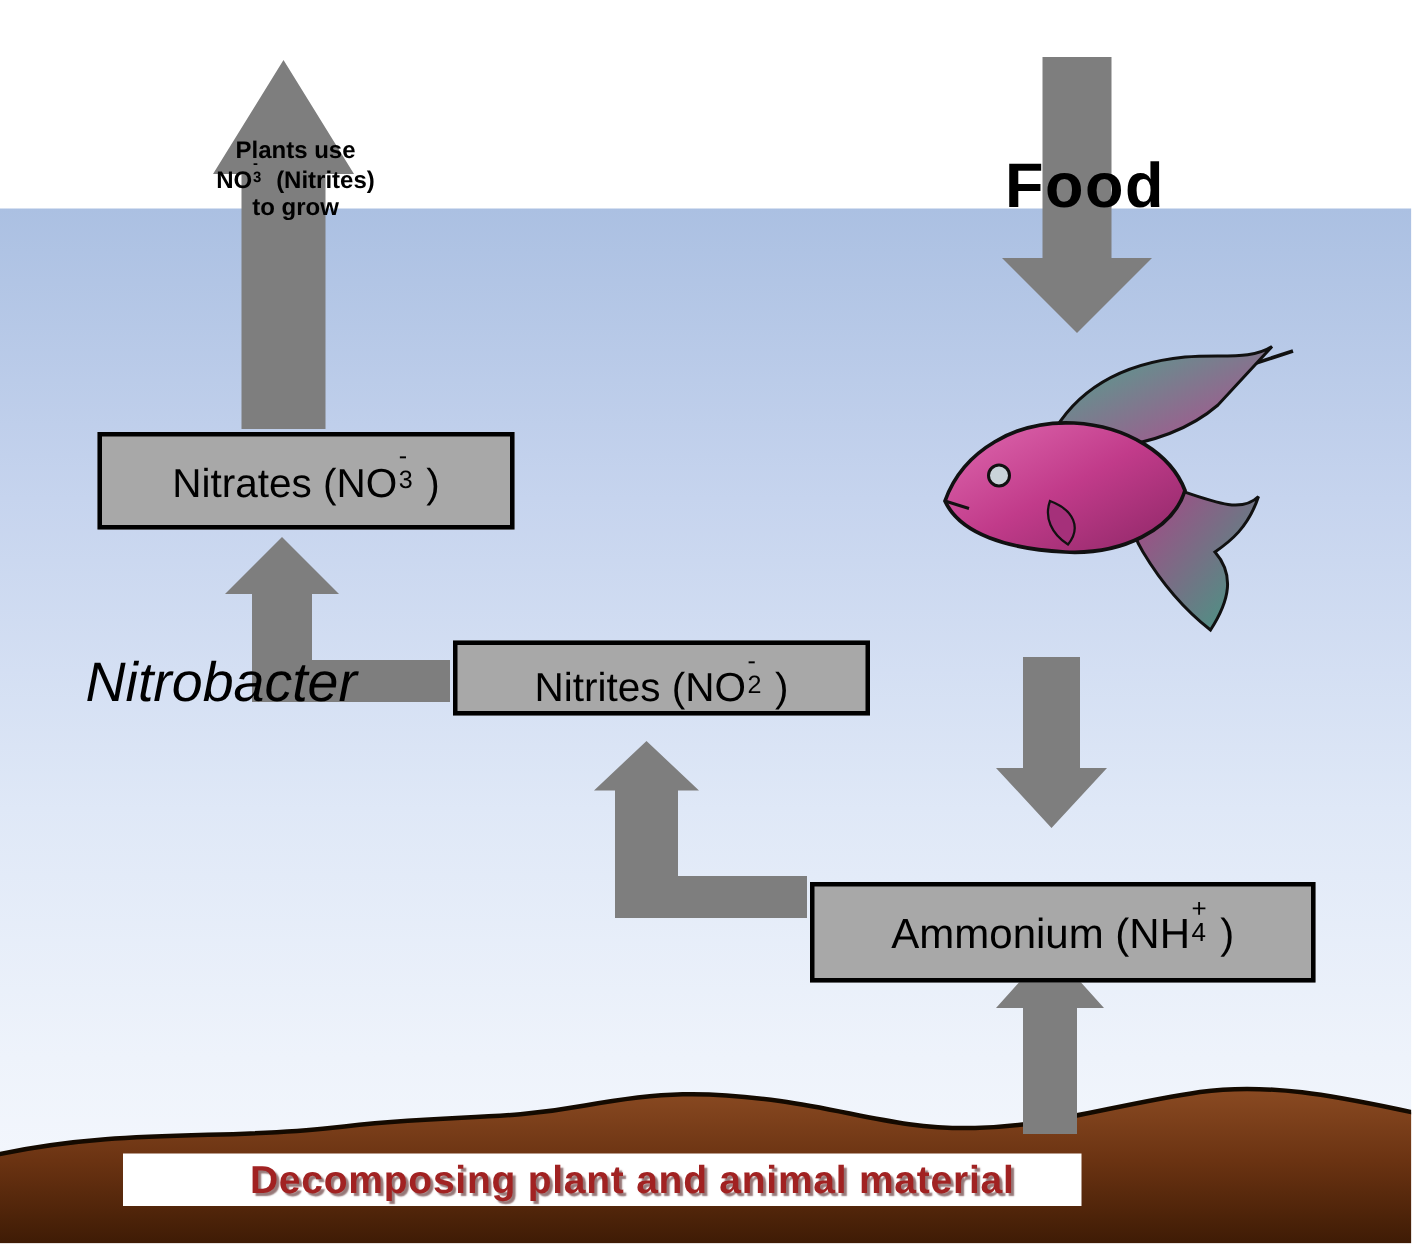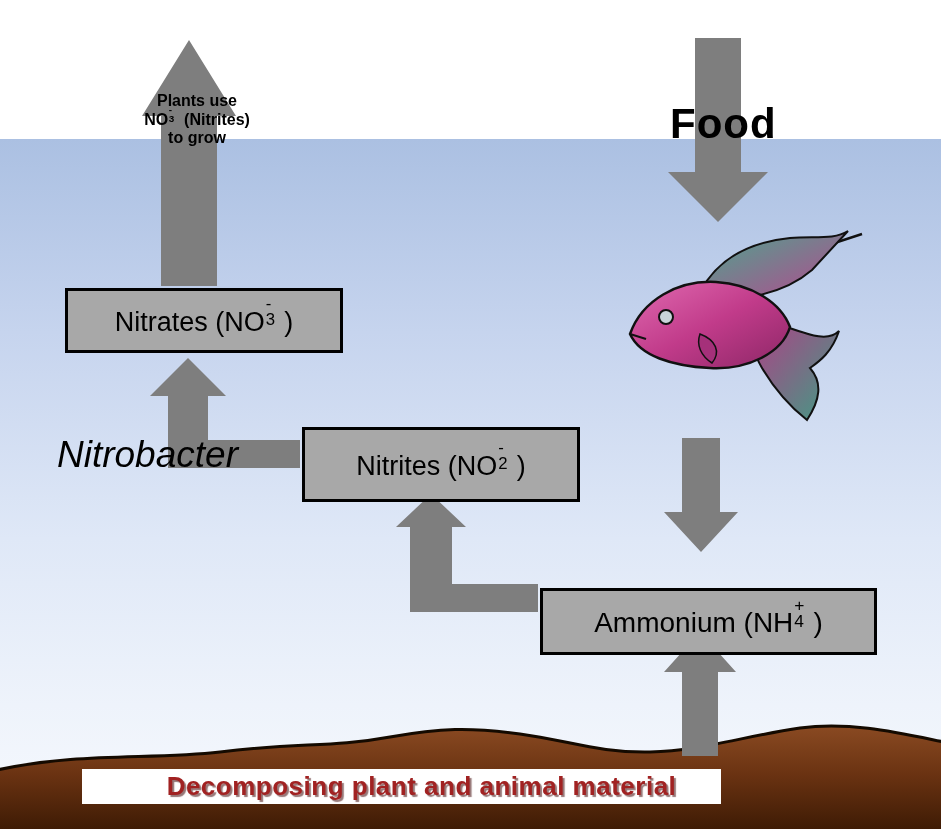--- a/index.html
+++ b/index.html
@@ -14,21 +14,21 @@
   }
   svg.overlay{position:absolute;left:0;top:0;z-index:1;}
   .abs{position:absolute;z-index:2;}
   .nbox{
     position:absolute;z-index:2;box-sizing:border-box;
     background:var(--box-fill);border:3px solid var(--box-border);
     display:flex;align-items:center;justify-content:center;
     font-weight:normal;font-size:27px;white-space:nowrap;
   }
   .box-nitrates{left:65px;top:288px;width:278px;height:65px;}
-  .box-nitrites{left:302px;top:427px;width:278px;height:75px;}
+  .box-nitrites{left:302px;top:427px;width:278px;height:50px;align-items:flex-end;}
   .box-ammonium{left:540px;top:560px;width:337px;height:67px;font-size:28px;margin-top:28px;}
   .chem-stack{display:inline-block;position:relative;width:0.72em;height:1em;vertical-align:baseline;}
   .csup{position:absolute;left:0.06em;top:-0.42em;font-size:0.62em;line-height:1;}
   .csub{position:absolute;left:0.06em;top:0.52em;font-size:0.62em;line-height:1;}
   .food-label{left:670px;top:68px;font-size:42px;font-weight:bold;letter-spacing:1px;margin-top:32px;}
   .plants-text{
     left:72px;top:92px;width:250px;text-align:center;
     font-size:16px;font-weight:bold;line-height:1.08;white-space:nowrap;
   }
   .bacteria{font-style:italic;white-space:nowrap;}

